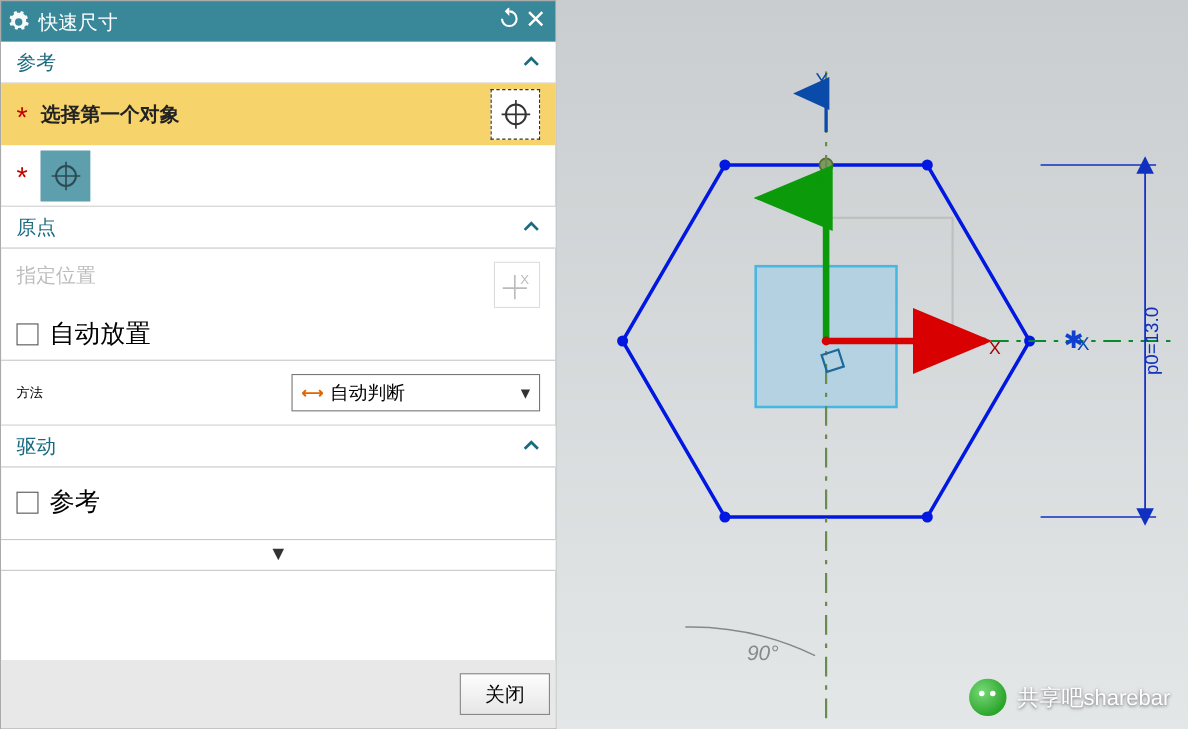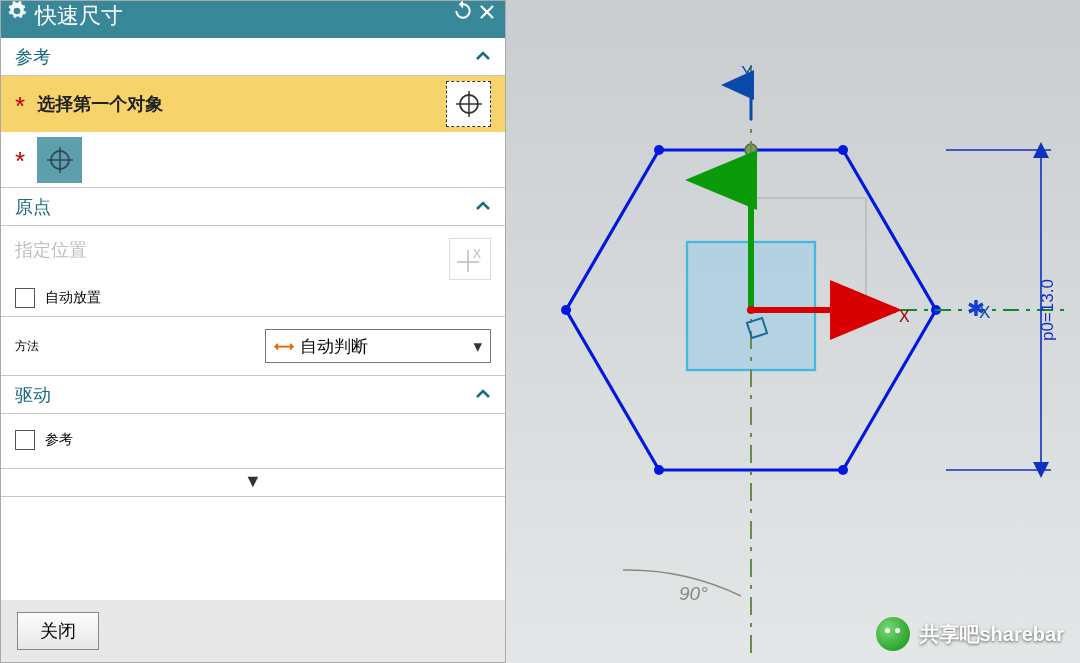--- a/index.html
+++ b/index.html
@@ -1,61 +1,61 @@
 <!DOCTYPE html>
 <html><head>
 <meta charset="utf-8">
 <style>
   * { box-sizing: border-box; margin: 0; padding: 0; font-family: "Microsoft YaHei", Arial, sans-serif; }
   body { width: 1080px; height: 663px; display: flex; background: #d8dce0; overflow: hidden; }
   
   
   .dialog { width: 506px; height: 663px; background: #fff; border: 1px solid #aaa; display: flex; flex-direction: column; }
-  .titlebar { height: 37px; background: #39889a; color: #fff; display: flex; align-items: flex-start; padding: 0 6px; font-size: 22px; }
+  .titlebar { height: 37px; background: #39889a; color: #fff; display: flex; align-items: center; padding: 0 6px; font-size: 18px; }
   .titlebar .gear { margin-right: 8px; display:flex; }
   .titlebar .title { flex: 1; }
   .titlebar .tb-icon { width: 24px; text-align:center; cursor: pointer; }
   
   .section-header { height: 38px; background: #fff; border-bottom: 1px solid #c7c7c7; display: flex; align-items: center; justify-content: space-between; padding: 0 14px; font-size: 18px; color: #1a6a80; cursor: pointer; }
   .section-header .chev { color:#1a6a80; font-size:18px; }
   
   .row { display: flex; align-items: center; padding: 0 14px; font-size: 18px; color: #222; }
   .sep { border-bottom: 1px solid #c7c7c7; }
   
   .sel-row { height: 56px; }
   .sel-row .ast { color: #c20000; font-size: 26px; margin-right: 12px; margin-top:4px;}
   .sel-row .lbl { flex:1;font-weight:bold; }
   .sel-row.highlight { background: #f6d36b; }
   .sel-row .pick-btn { width: 45px; height: 46px; display:flex; align-items:center; justify-content:center; border:1px dashed #333; background:#fff; }
   .sel-row .pick-btn.teal { background:#5e9fae; border:1px solid #5e9fae; }
   
   .origin-body { padding: 12px 14px 8px; }
   .origin-row1 { display:flex; align-items:flex-start; justify-content:space-between; color:#bdbdbd; font-size:18px; height:44px;}
   .origin-row1 .loc-btn { width:42px; height:42px; border:1px solid #ddd; display:flex; align-items:center; justify-content:center; color:#bbb;}
-  .check-row { display:flex; align-items:center; gap:10px; padding-top:6px; font-size:14px;}
+  .check-row { display:flex; align-items:center; gap:10px; padding-top:6px; font-size:23px;}
   .chk { width:20px; height:20px; border:1.5px solid #555; background:#fff; }
   
   .measure-body { padding: 12px 14px; display:flex; align-items:center; gap:20px; }
   .measure-body .lbl { width: 230px; font-size:12px; }
   .combo { flex:1; height:34px; border:1px solid #777; background:#fff; display:flex; align-items:center; padding:0 8px; font-size:17px; justify-content:space-between;}
   .combo .ico { color:#e06500; font-size:14px; margin-right:6px; font-weight:bold; }
   .combo .caret { color:#333; }
   
   .drive-body { padding: 10px 14px 18px; }
   
   .more-row { text-align:center; font-size:18px; color:#333; padding:2px 0 4px; background:#fff; border-top:1px solid #c7c7c7; border-bottom:1px solid #c7c7c7;}
   
-  .footer { margin-top:auto; padding:12px 16px; display:flex; justify-content:flex-start; background:#e8e8e8; }
+  .footer { margin-top:auto; padding:12px 5px; display:flex; justify-content:flex-end; background:#e8e8e8; }
   .btn { border:1px solid #888; background:linear-gradient(#fdfdfd,#e6e6e6); padding:6px 22px; font-size:18px; cursor:pointer;}
   
   
   .viewport { flex:1; height:663px; background: linear-gradient(#c9cdcf, #e4e7e8); position:relative; overflow:hidden; }
   .viewport svg { position:absolute; top:0; left:0; }
   
-  .watermark { position:absolute; right:16px; bottom:12px; display:flex; align-items:center; gap:10px; color:#fff; text-shadow:0 1px 3px rgba(0,0,0,.6); font-size:20px; font-weight:700;}
+  .watermark { position:absolute; right:16px; bottom:12px; display:flex; align-items:center; gap:10px; color:#fff; text-shadow:0 1px 3px rgba(0,0,0,.6); font-size:20px; font-weight:400;}
   .watermark .wx { width:34px; height:34px; border-radius:50%; background:radial-gradient(circle at 35% 35%, #77d977, #2da52d 70%); position:relative; }
   .watermark .wx::before, .watermark .wx::after { content:""; position:absolute; background:#fff; border-radius:50%; }
   .watermark .wx::before { width:5px; height:5px; left:9px; top:11px; }
   .watermark .wx::after { width:5px; height:5px; left:19px; top:11px; }
 </style>
 </head>
 <body>
 
 <div class="dialog">
   <div class="titlebar">

